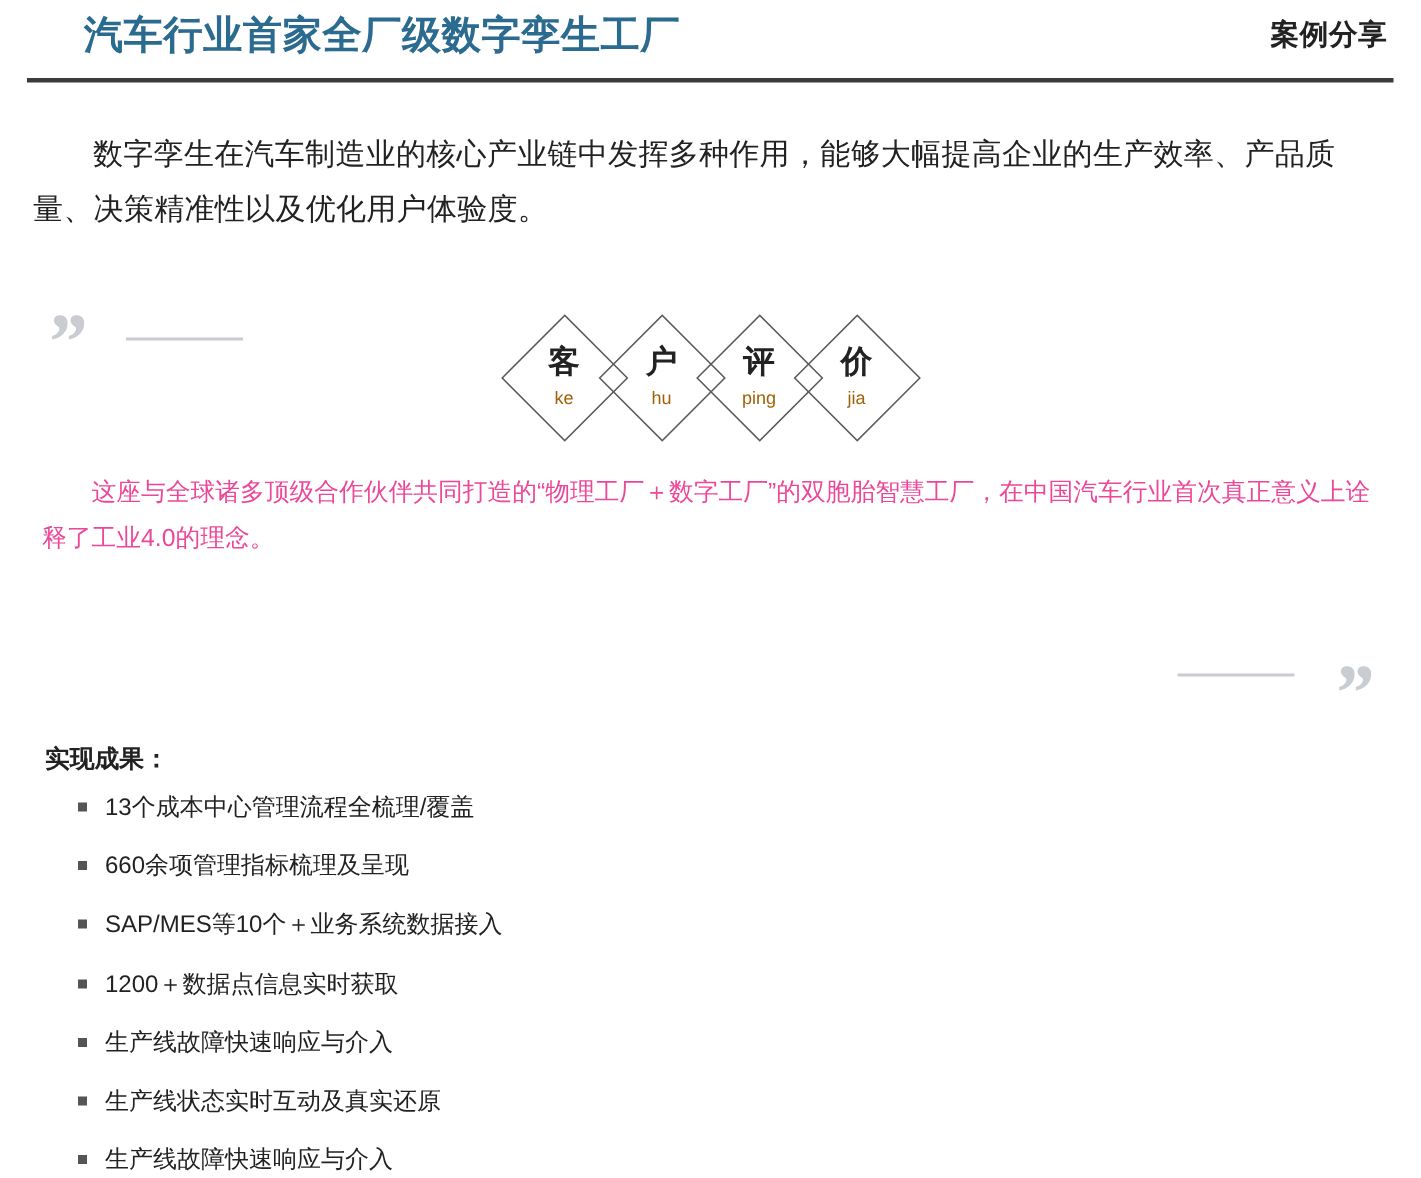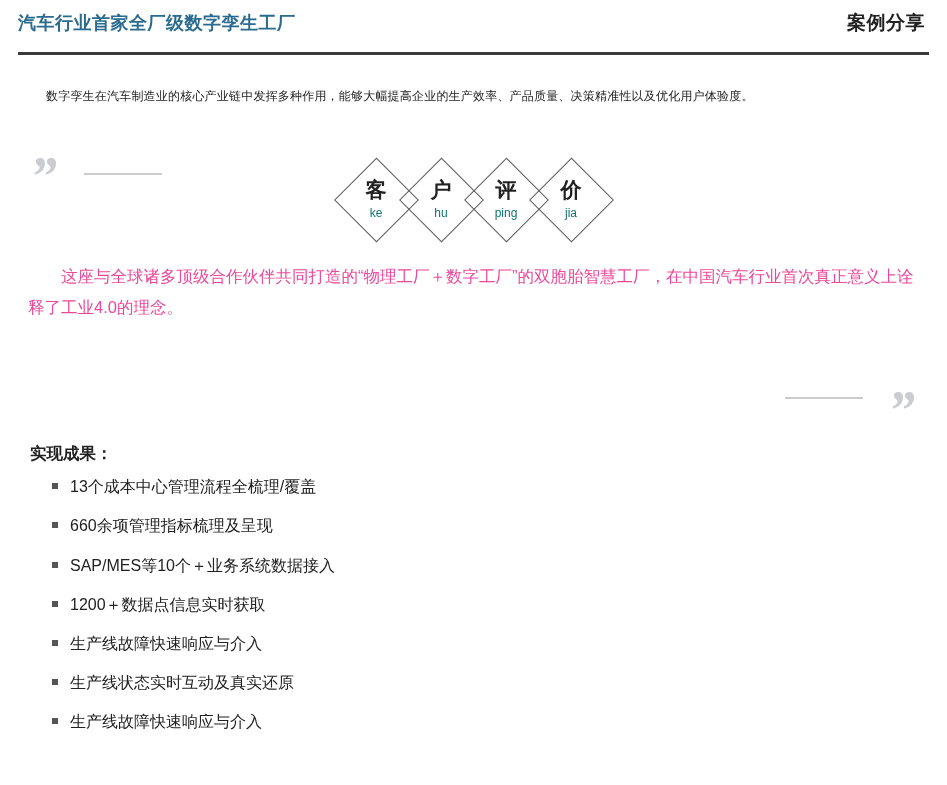--- a/index.html
+++ b/index.html
@@ -20,45 +20,46 @@
   .header {
     position: relative;
     height: 46px;
     display: flex;
     align-items: center;
     justify-content: space-between;
     padding: 0 22px 0 18px;
     box-sizing: border-box;
   }
   .header-title {
-    font-size: 18px;
+    font-size: 26px;
     font-weight: bold;
     color: #2b6b8f;
     letter-spacing: 0.5px;
     line-height: 1;
+    margin-left: 38px;
   }
   .header-tag {
     font-size: 19px;
     font-weight: bold;
     color: #222222;
     letter-spacing: 0.5px;
   }
   .header-rule {
     height: 3px;
     background: #3b3b3b;
     margin: 6px 18px 0 18px;
   }
 
   
   .content {
     padding: 0 22px 0 22px;
     box-sizing: border-box;
   }
   .para {
-    font-size: 12px;
+    font-size: 20px;
     line-height: 1.85;
     color: #222222;
     text-indent: 2em;
     margin: 30px 0 0 0;
     letter-spacing: 0.2px;
   }
 
   
   .quote-wrap {
     position: relative;
@@ -121,21 +122,21 @@
     font-weight: bold;
     color: #222;
     line-height: 1;
   }
   .diamond .py {
     position: absolute;
     width: 100%;
     text-align: center;
     top: 44px;
     font-size: 12px;
-    color: #0f766e;
+    color: #a16207;
     line-height: 1;
     font-family: "Liberation Sans", sans-serif;
   }
 
   .quote-text {
     position: absolute;
     left: 0;
     right: 0;
     top: 118px;
     font-size: 16.5px;

